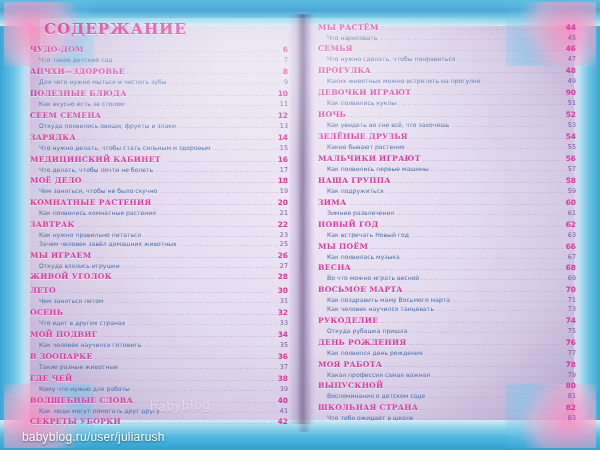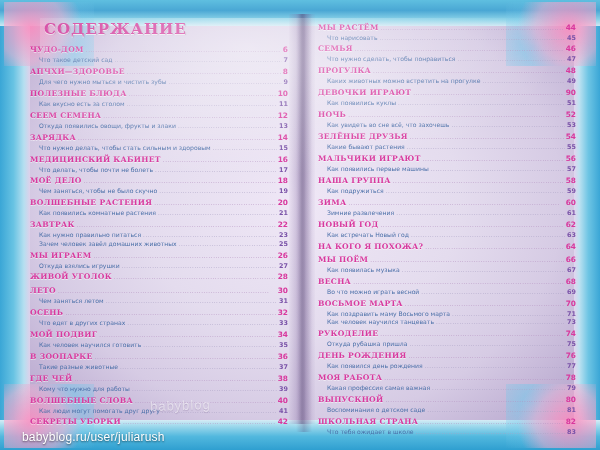--- a/index.html
+++ b/index.html
@@ -128,21 +128,21 @@
     color: #d8399e;
   }
   
   .entry.sub .label {
     font-size: 6.1px;
     color: #4a6fa8;
     padding-left: 9px;
   }
   .entry.sub .page {
     color: #7a53a8;
-    font-weight: bold;
+    font-weight: normal;
   }
   .entry.sub .dots { color: #a9a0c4; }
 
   
   .watermark {
     position: absolute;
     left: 22px;
     bottom: 6px;
     font-size: 12px;
     color: #ffffff;
@@ -261,21 +261,21 @@
             <span class="label">МОЁ ДЕЛО</span>
             <span class="dots">..........................................................................................</span>
             <span class="page">18</span>
           </div>
           <div class="entry sub">
             <span class="label">Чем заняться, чтобы не было скучно</span>
             <span class="dots">..........................................................................................</span>
             <span class="page">19</span>
           </div>
           <div class="entry major">
-            <span class="label">ВОЛШЕБНЫЕ РАСТЕНИЯ</span>
+            <span class="label">КОМНАТНЫЕ РАСТЕНИЯ</span>
             <span class="dots">..........................................................................................</span>
             <span class="page">20</span>
           </div>
           <div class="entry sub">
             <span class="label">Как появились комнатные растения</span>
             <span class="dots">..........................................................................................</span>
             <span class="page">21</span>
           </div>
           <div class="entry major">
             <span class="label">ЗАВТРАК</span>
@@ -469,25 +469,20 @@
           </div>
           <div class="entry major">
             <span class="label">НОВЫЙ ГОД</span>
             <span class="dots">..........................................................................................</span>
             <span class="page">62</span>
           </div>
           <div class="entry sub">
             <span class="label">Как встречать Новый год</span>
             <span class="dots">..........................................................................................</span>
             <span class="page">63</span>
-          </div>
-          <div class="entry major">
-            <span class="label">НА КОГО Я ПОХОЖА?</span>
-            <span class="dots">..........................................................................................</span>
-            <span class="page">64</span>
           </div>
           <div class="entry major">
             <span class="label">МЫ ПОЁМ</span>
             <span class="dots">..........................................................................................</span>
             <span class="page">66</span>
           </div>
           <div class="entry sub">
             <span class="label">Как появилась музыка</span>
             <span class="dots">..........................................................................................</span>
             <span class="page">67</span>

